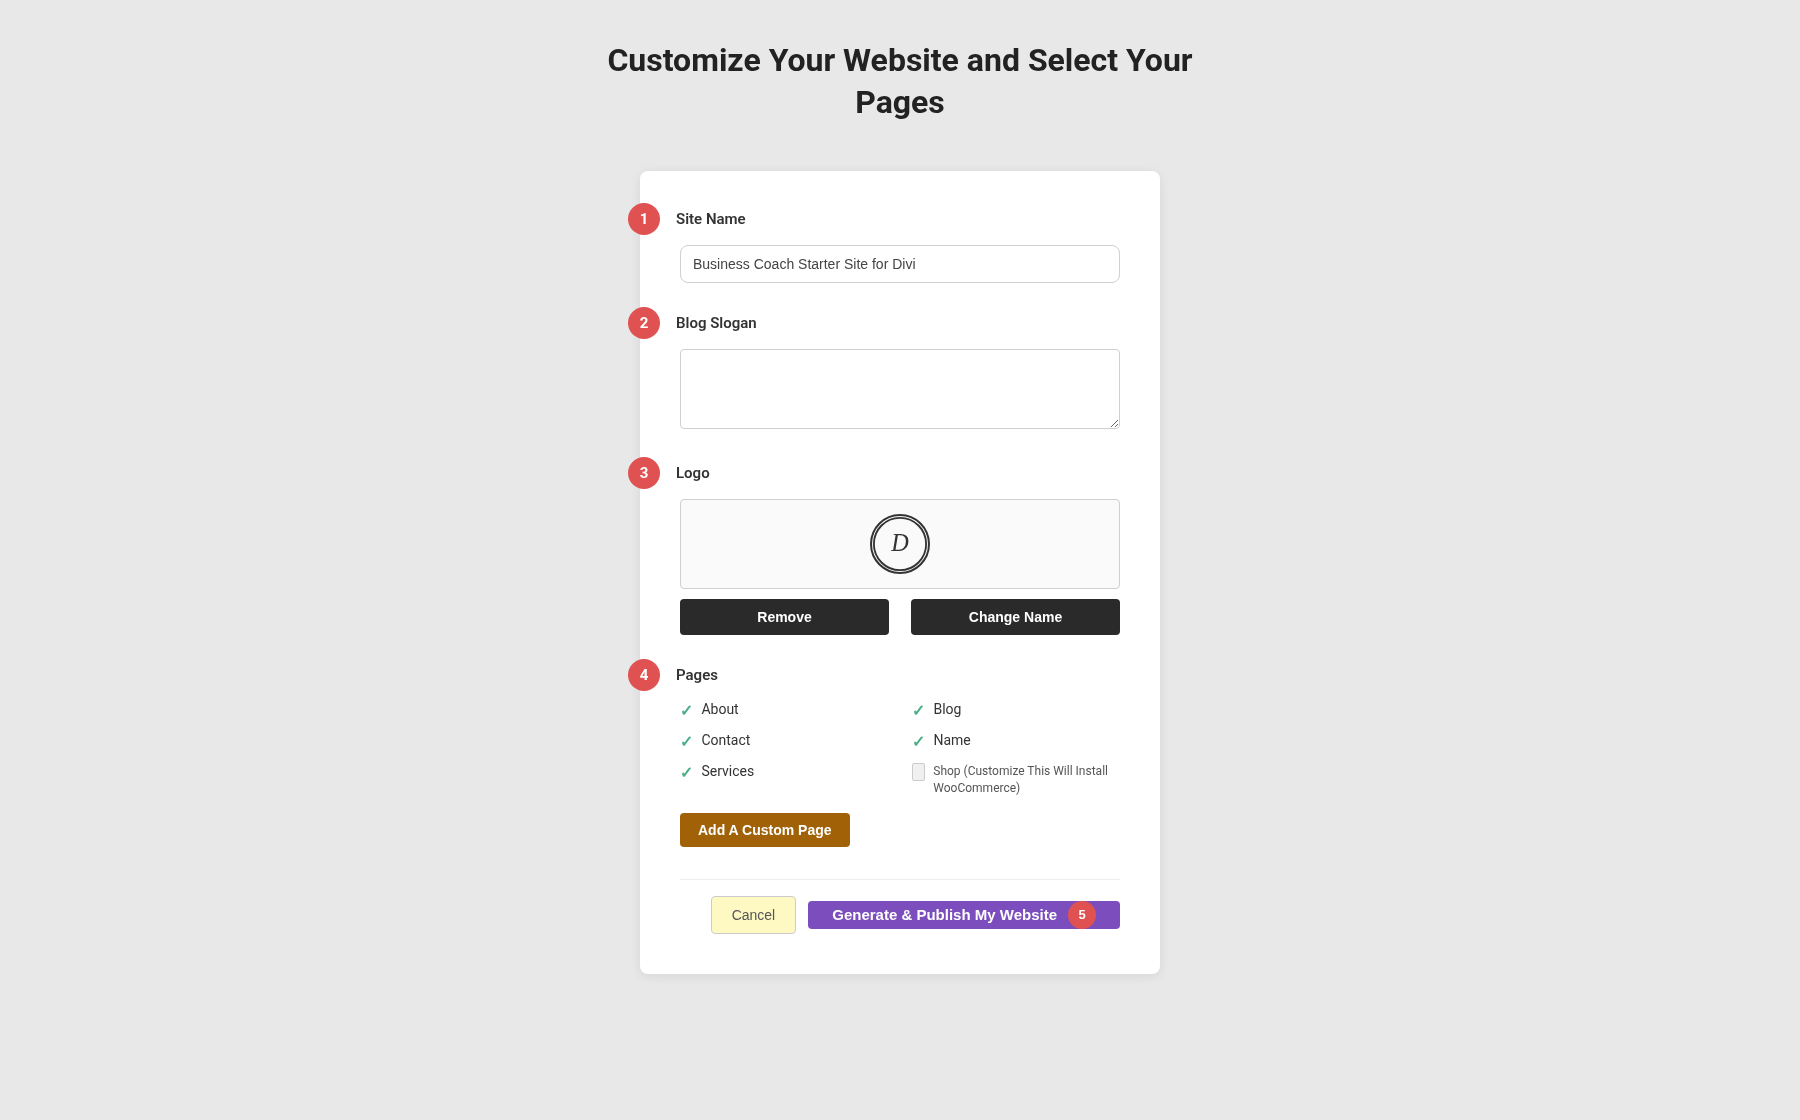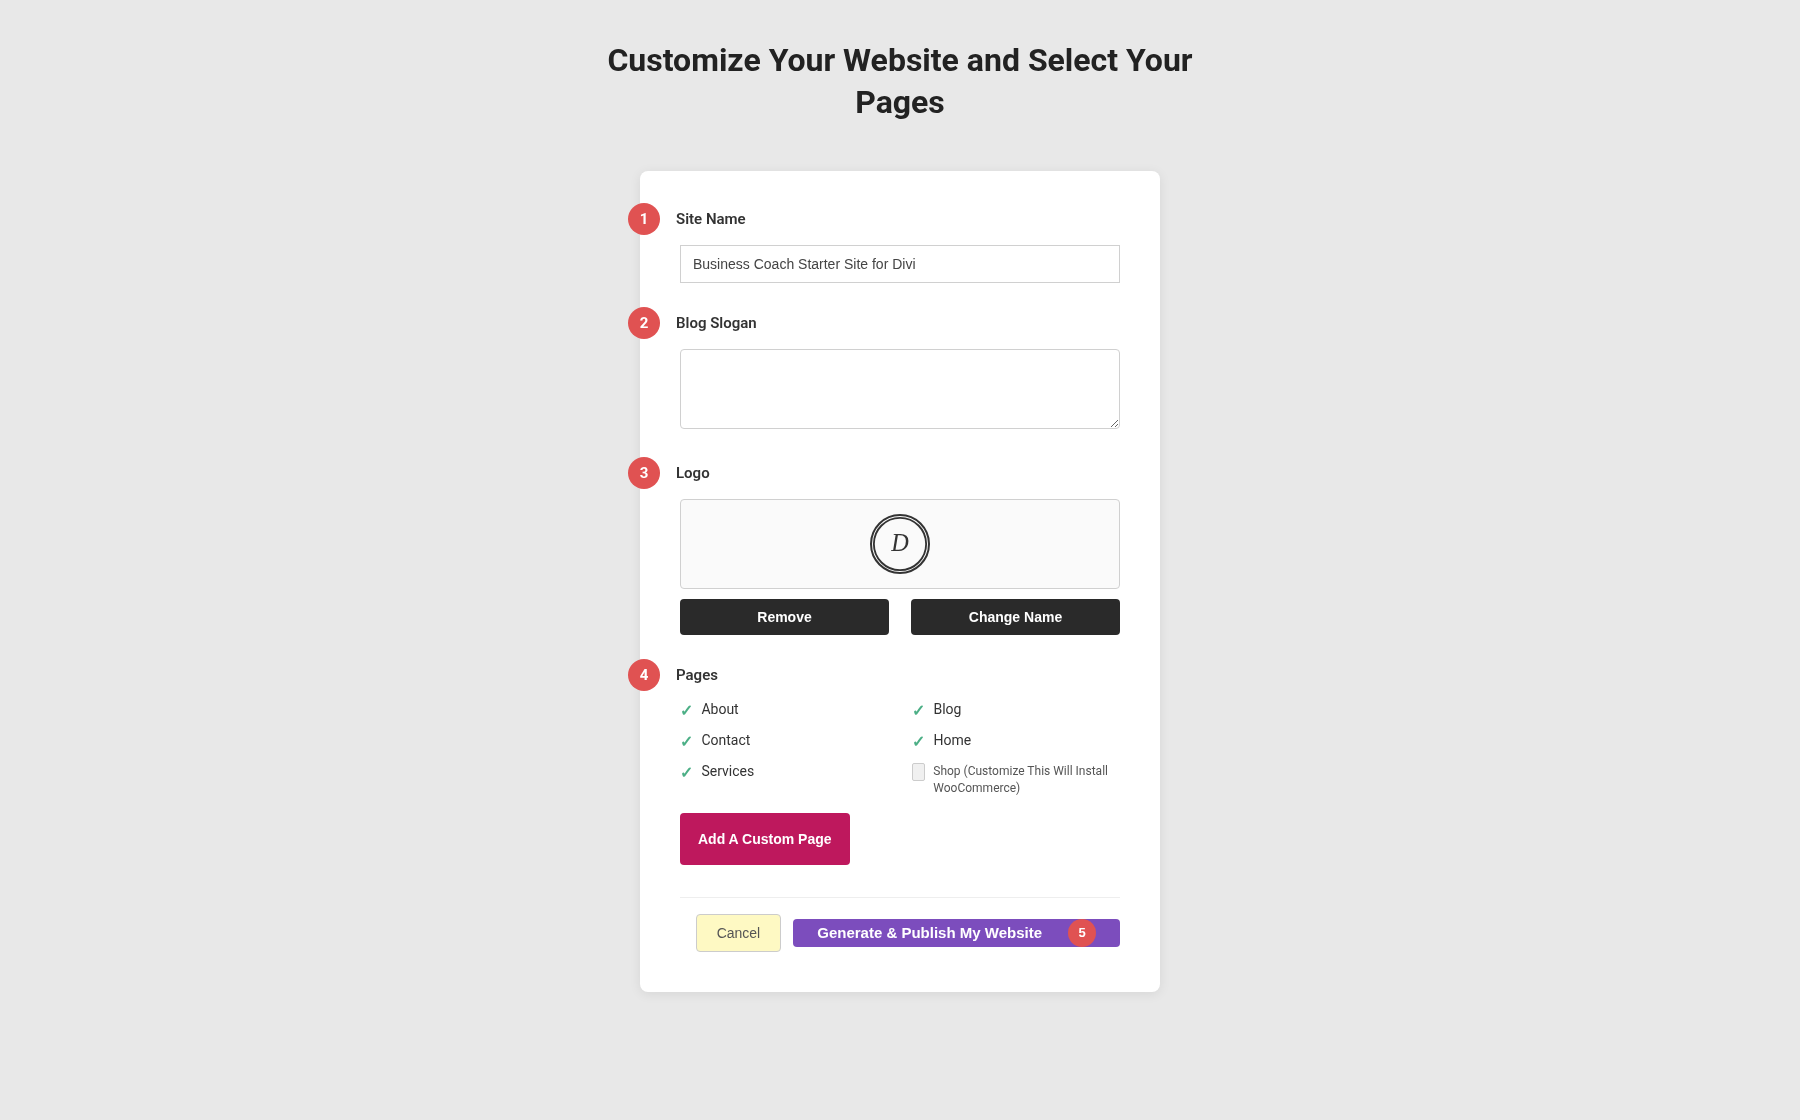--- a/index.html
+++ b/index.html
@@ -76,21 +76,21 @@
     .section-label {
       font-size: 15px;
       font-weight: 600;
       color: #333;
     }
 
     .form-input {
       width: 100%;
       padding: 10px 12px;
       border: 1px solid #d0d0d0;
-      border-radius: 0;
+      border-radius: 8px;
       font-size: 14px;
       color: #444;
       outline: none;
     }
 
     .form-textarea {
       width: 100%;
       padding: 10px 12px;
       border: 1px solid #d0d0d0;
       border-radius: 4px;
@@ -177,22 +177,22 @@
       color: #333;
     }
 
     .shop-note {
       font-size: 12px;
       color: #555;
       line-height: 1.4;
     }
 
     .btn-add-custom {
-      padding: 18px 18px;
-      background: #be185d;
+      padding: 9px 18px;
+      background: #a16207;
       color: #fff;
       border: none;
       border-radius: 4px;
       font-size: 14px;
       font-weight: 600;
       cursor: pointer;
       margin-bottom: 8px;
     }
 
     .form-footer {
@@ -219,21 +219,21 @@
       padding: 0 24px;
       background: #7c4dbd;
       color: #fff;
       border: none;
       border-radius: 4px;
       font-size: 15px;
       font-weight: 600;
       cursor: pointer;
       display: flex;
       align-items: center;
-      gap: 26px;
+      gap: 11px;
     }
 
     .step-badge-5 {
       width: 28px;
       height: 28px;
       border-radius: 50%;
       background-color: #e05252;
       color: #fff;
       font-size: 13px;
       font-weight: 700;
@@ -304,21 +304,21 @@
         <span class="page-name">Blog</span>
       </div>
 
       <div class="page-checkbox-item">
         <span class="checkbox-checked">✓</span>
         <span class="page-name">Contact</span>
       </div>
 
       <div class="page-checkbox-item">
         <span class="checkbox-checked">✓</span>
-        <span class="page-name">Home</span>
+        <span class="page-name">Name</span>
       </div>
 
       <div class="page-checkbox-item">
         <span class="checkbox-checked">✓</span>
         <span class="page-name">Services</span>
       </div>
 
       <div class="page-checkbox-item">
         <span class="checkbox-unchecked"></span>
         <span class="page-name shop-note">Shop (Customize This Will Install WooCommerce)</span>

